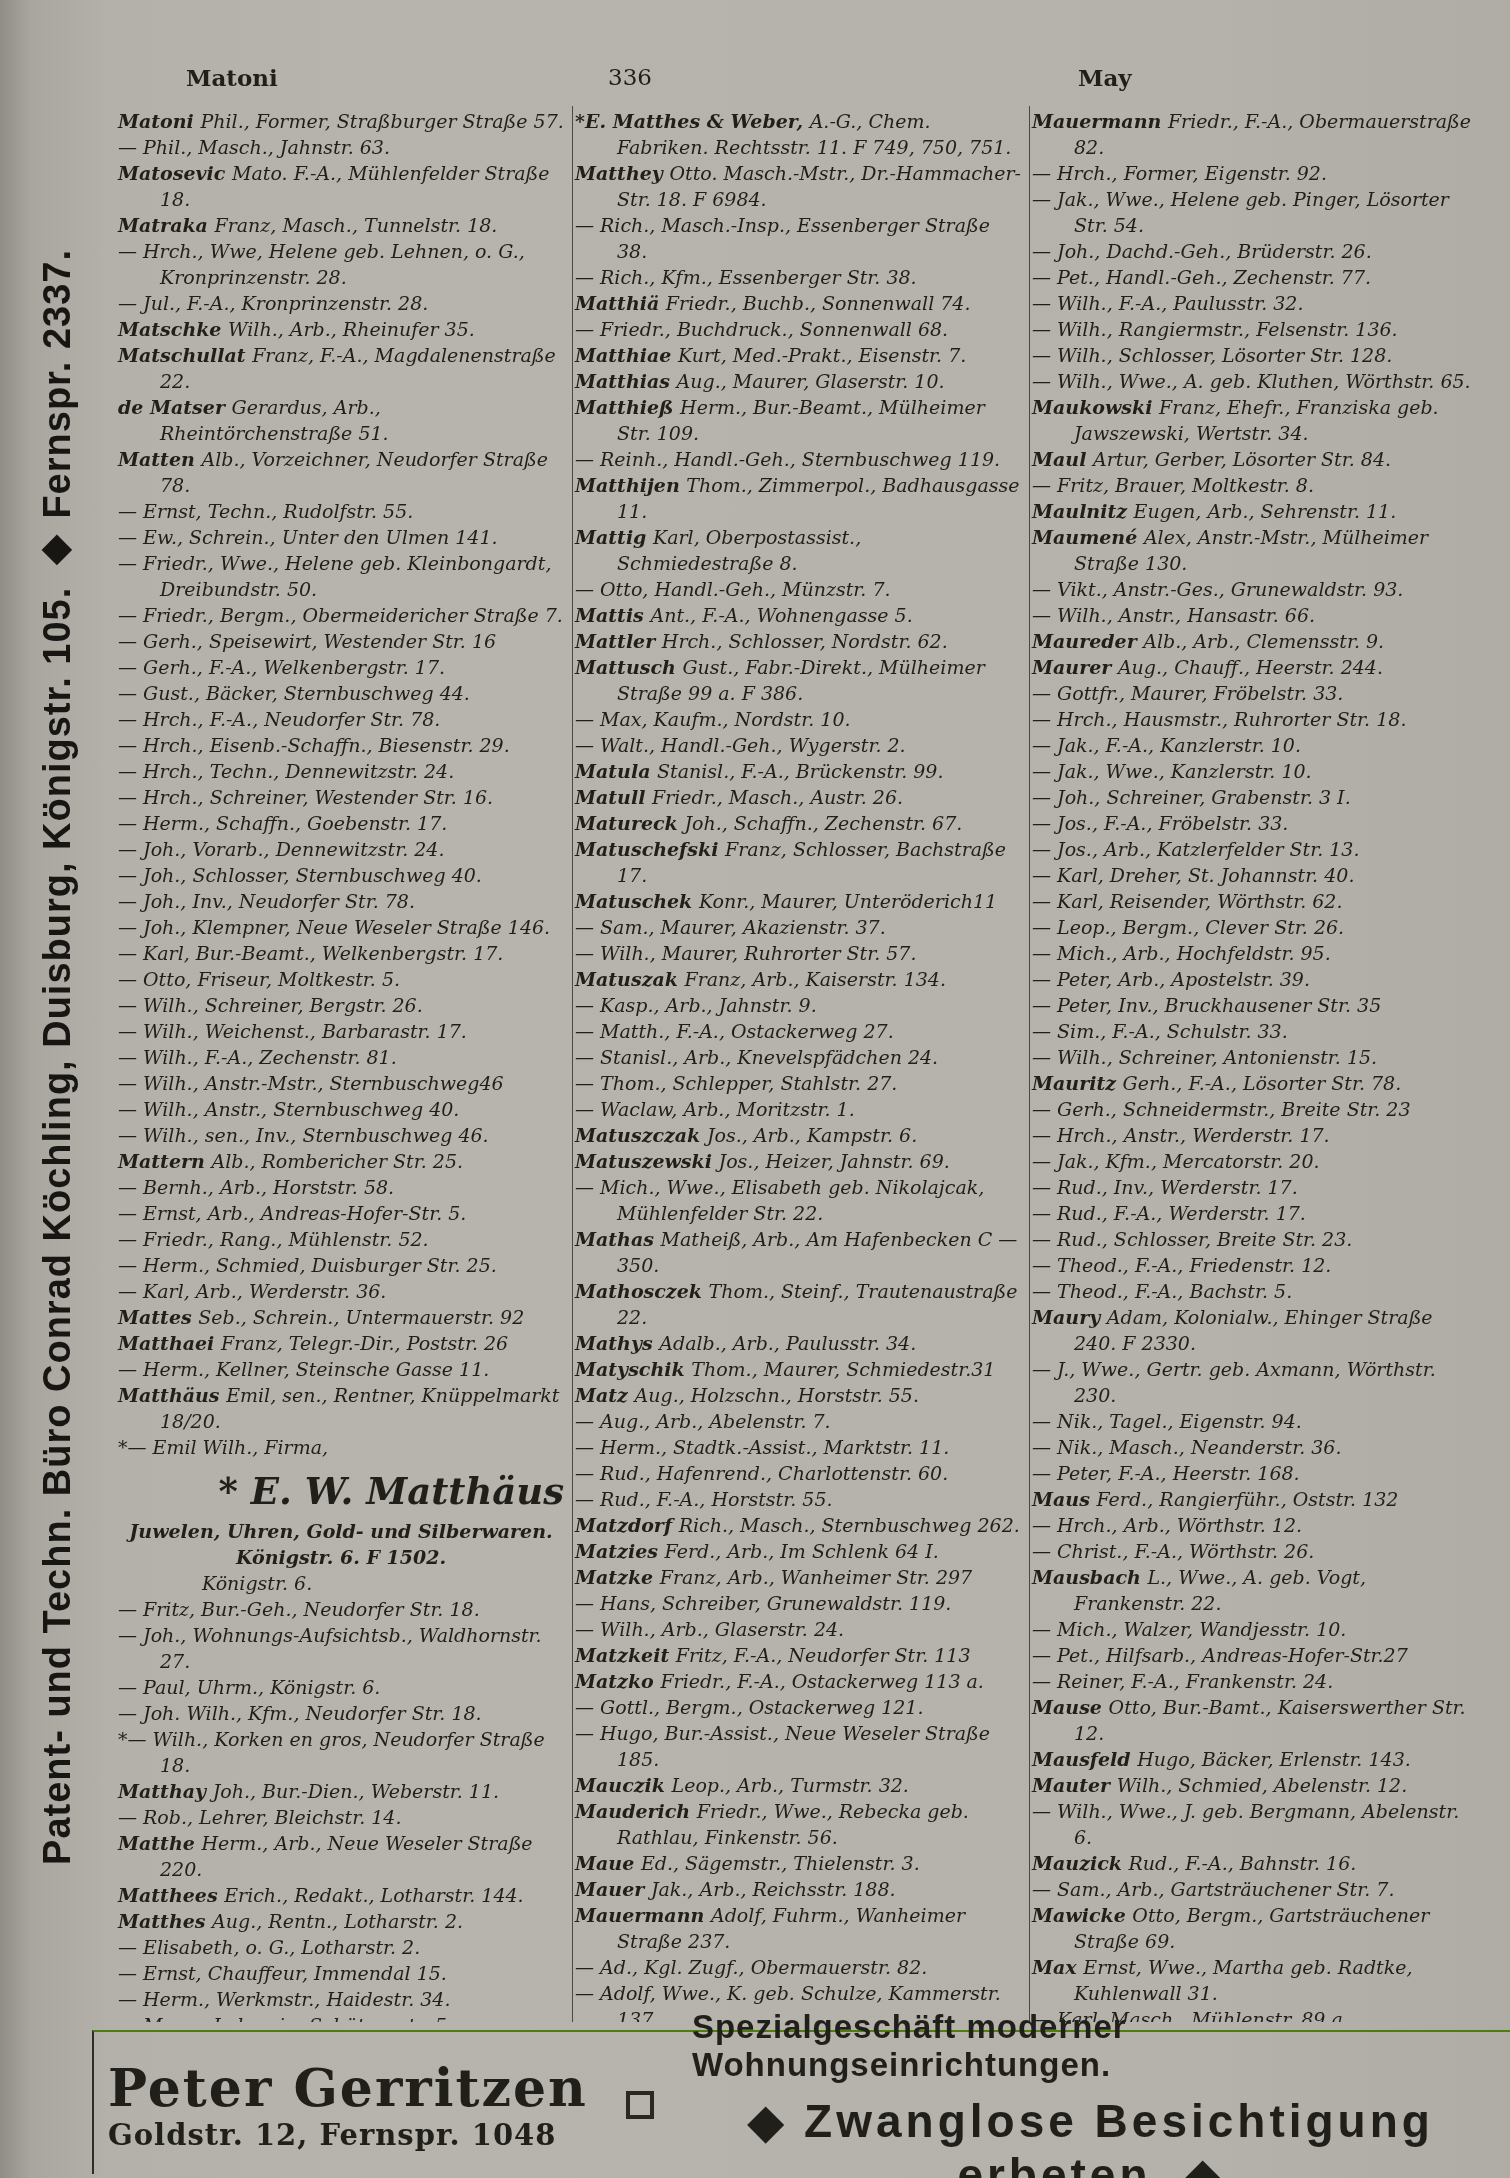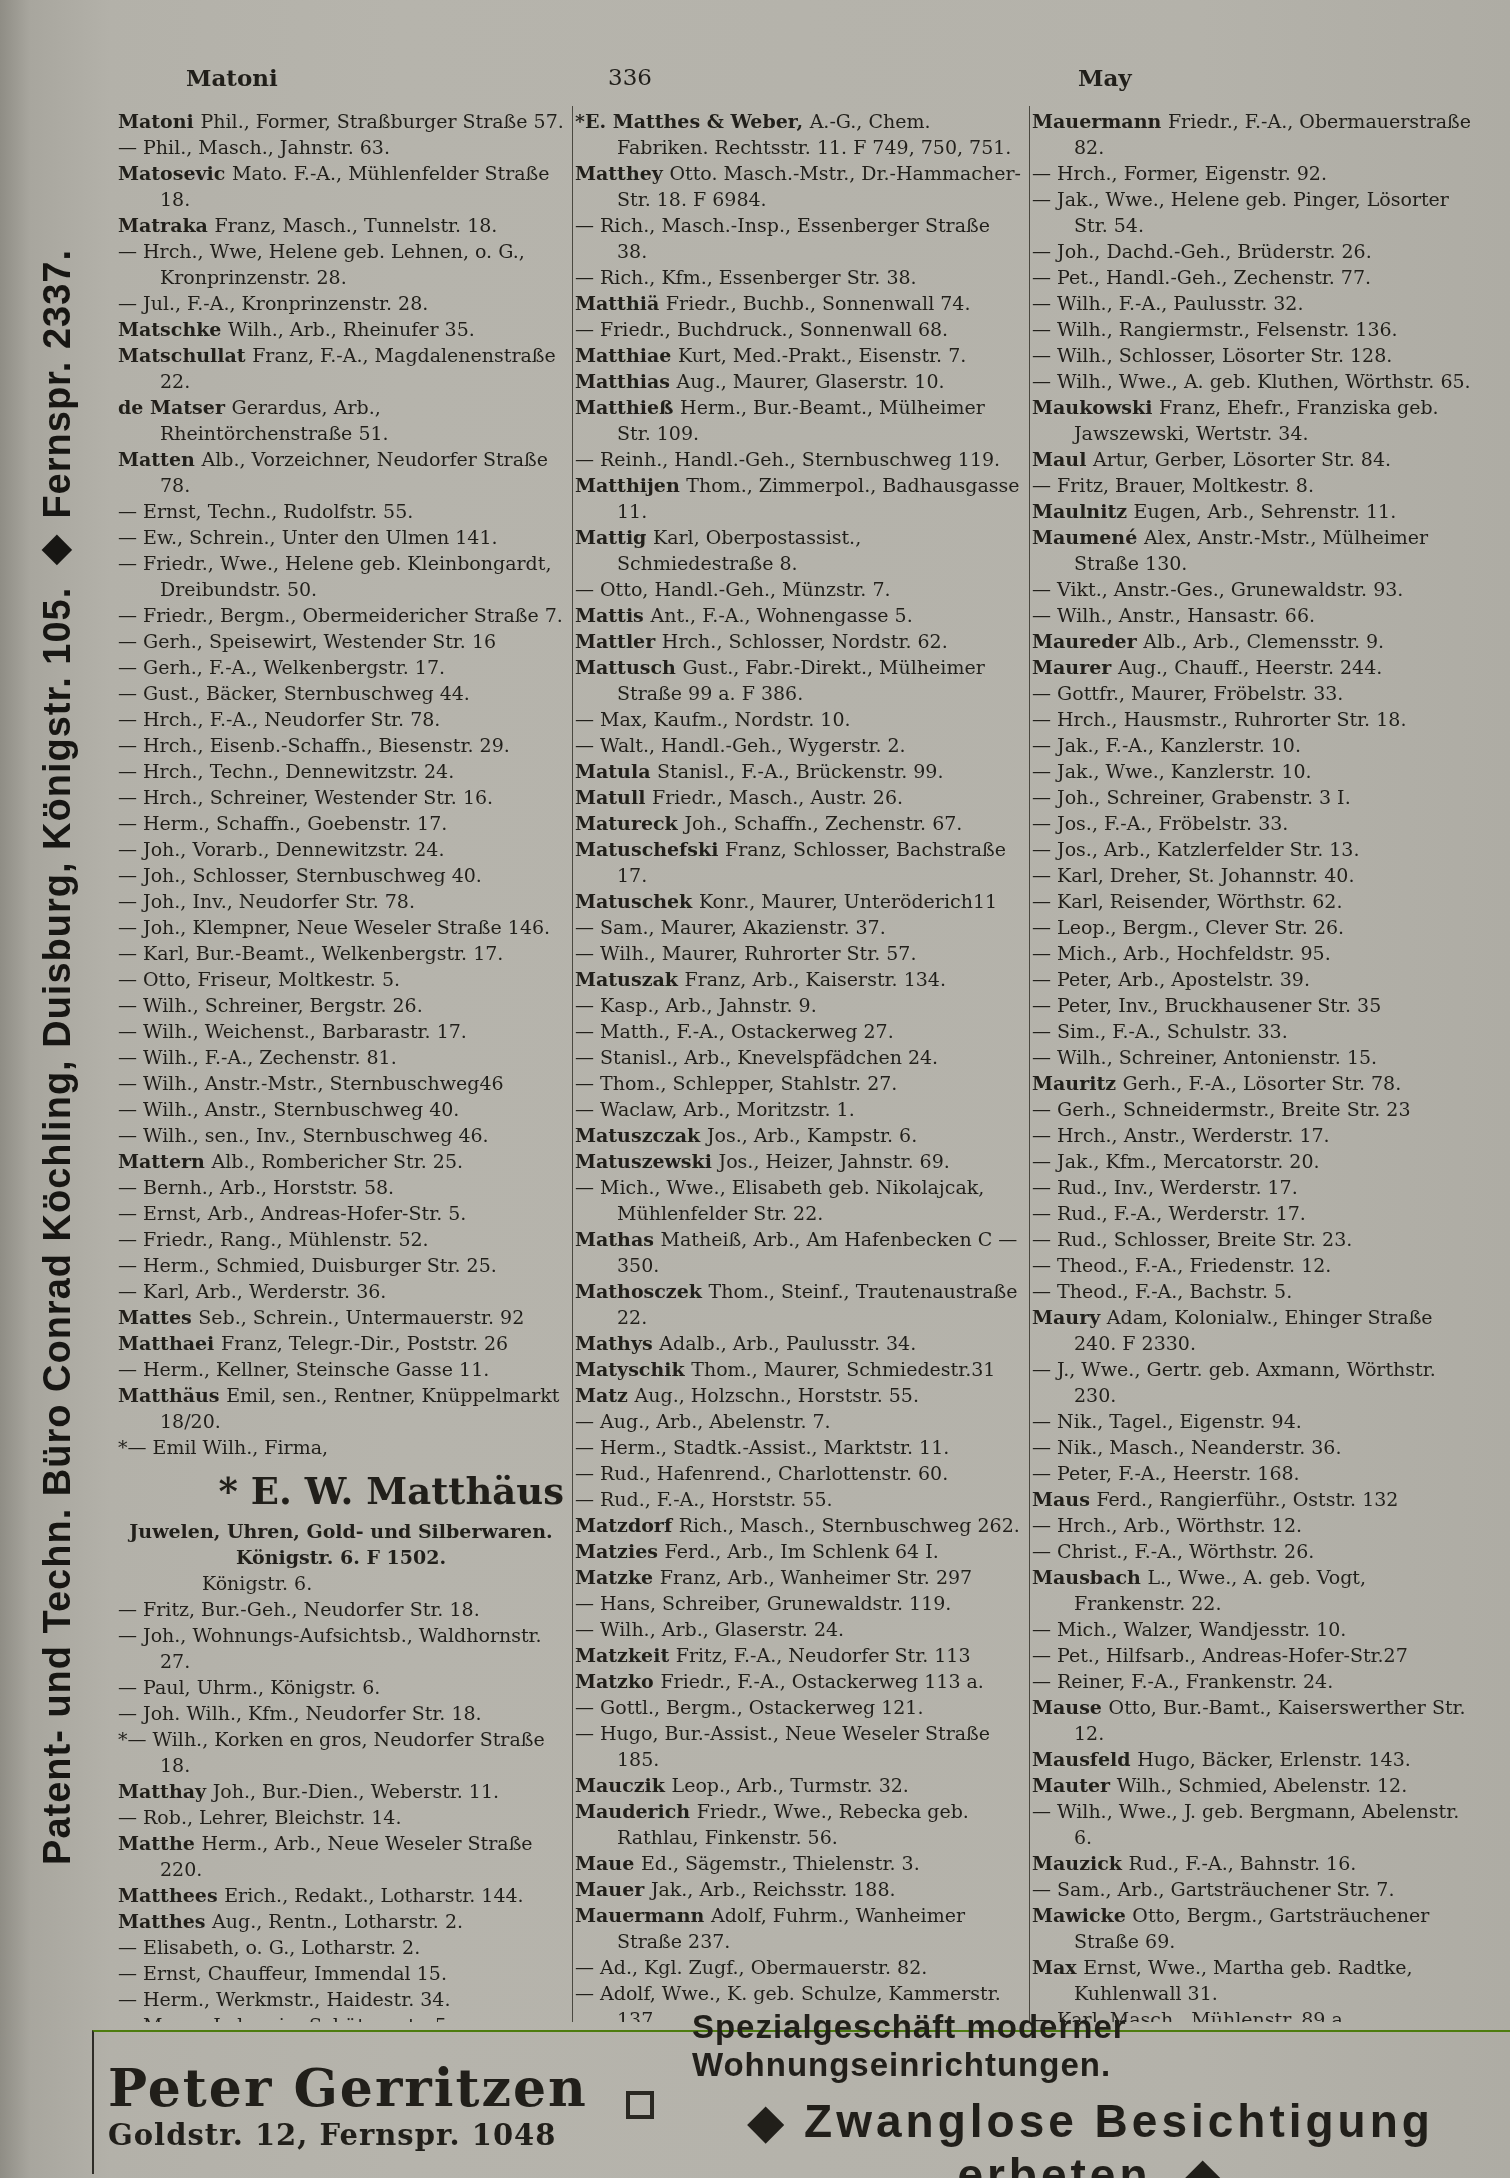--- a/index.html
+++ b/index.html
@@ -14,21 +14,21 @@
   .sidebar-text{
     writing-mode:vertical-rl;transform:rotate(180deg);
     font-family:"Liberation Sans",sans-serif;font-weight:700;font-size:38px;
     letter-spacing:1px;white-space:nowrap;color:#171613;}
   .content{position:absolute;left:116px;top:64px;right:24px;}
   .header{position:relative;height:42px;font-size:23px;}
   .hword{position:absolute;top:0;}
   .hw-left{left:70px;font-weight:700;}
   .hw-center{left:492px;}
   .hw-right{left:962px;font-weight:700;}
-  .columns{display:flex;align-items:stretch;height:1916px;overflow:hidden;}
+  .columns{display:flex;align-items:stretch;height:1916px;overflow:hidden;font-style:italic;}
   .column{flex:1 1 0;overflow:hidden;padding:2px 8px 0 2px;}
   .vrule{width:1px;background:#4a4840;}
   .entry{margin:0;padding-left:42px;text-indent:-42px;font-size:19px;line-height:26px;}
   .lead{font-weight:700;}
   .entry.big{font-size:37px;line-height:46px;font-weight:700;text-align:right;
     padding-left:0;text-indent:0;margin:8px 0 4px;}
   .entry.cb{font-weight:700;text-align:center;padding-left:0;text-indent:0;}
   .entry.ind{padding-left:84px;text-indent:0;}
   .footer{position:absolute;left:92px;right:0;bottom:4px;height:138px;
     border-top:2px solid #4d7c0f;border-left:2px solid #2e2c27;

